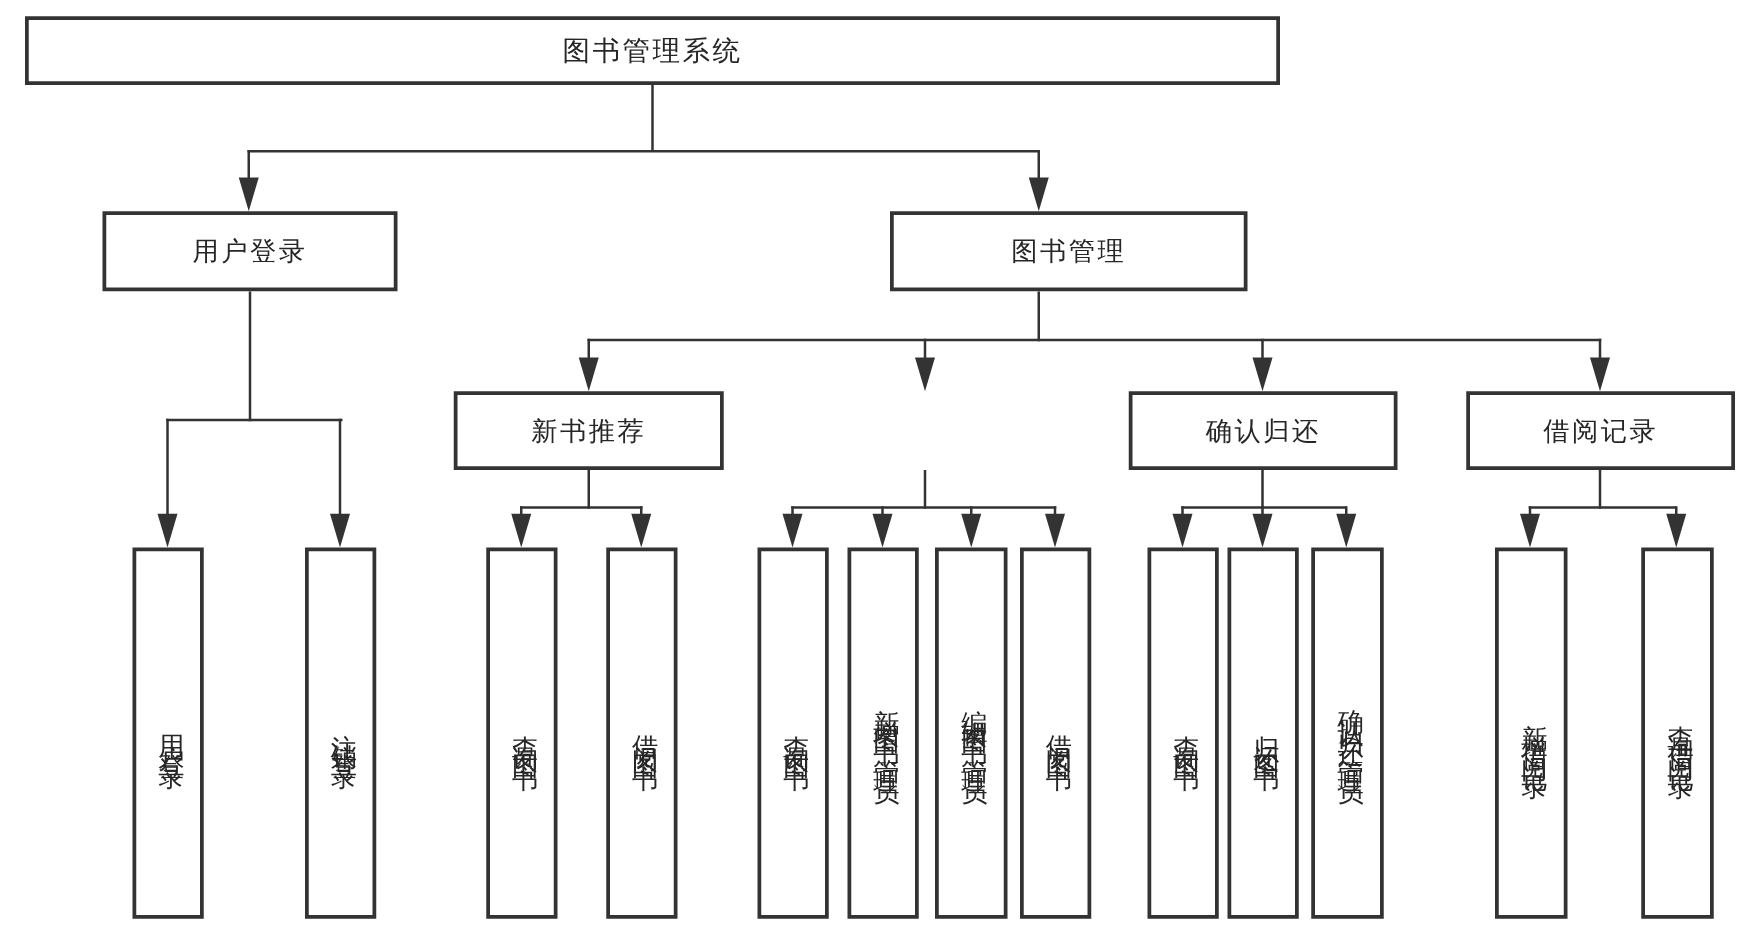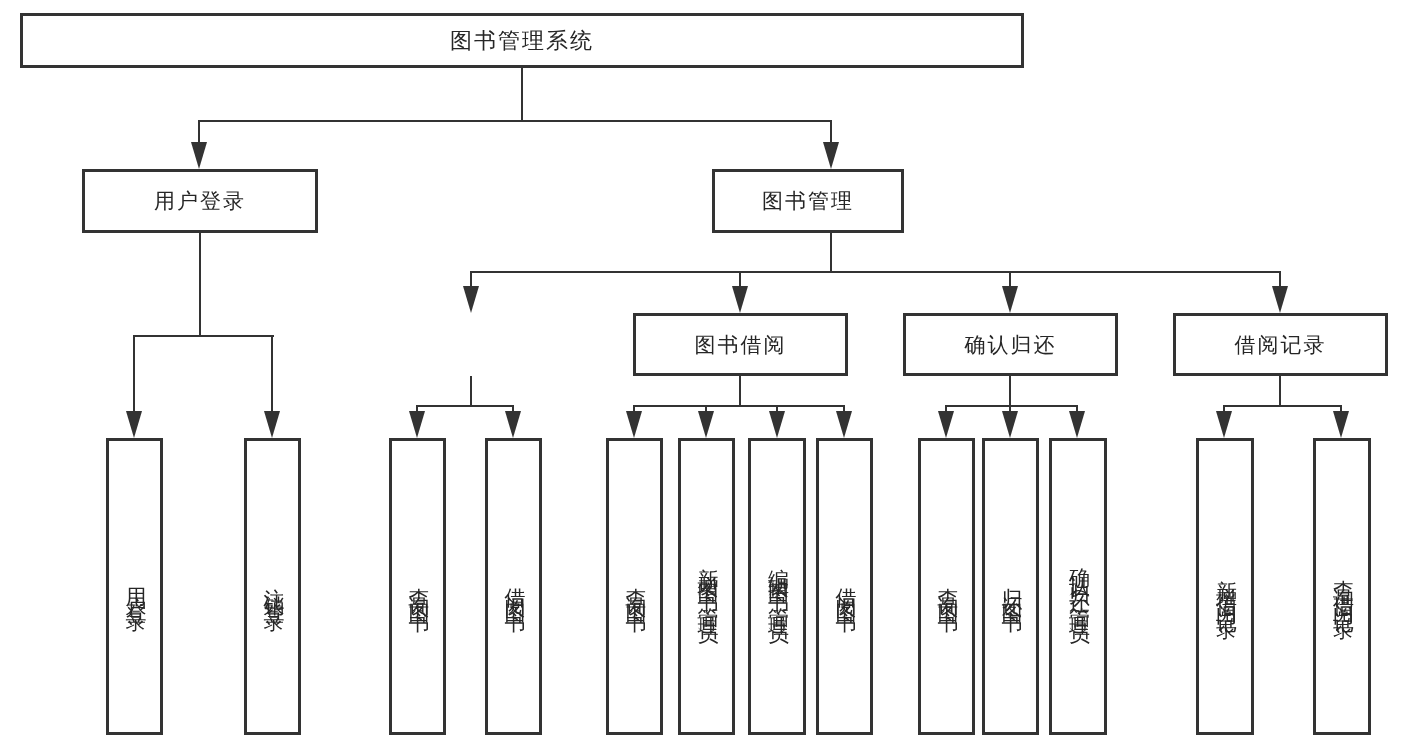--- a/index.html
+++ b/index.html
@@ -133,26 +133,26 @@
   <div class="arw" style="left:1216px; top:411px;"></div>
   <div class="arw" style="left:1333px; top:411px;"></div>
 
   <div class="box title-box" style="left:20px; top:13px; width:1004px; height:55px;">
     <span>图书管理系统</span>
   </div>
 
   <div class="box" style="left:82px; top:169px; width:236px; height:64px;">
     <span>用户登录</span>
   </div>
-  <div class="box" style="left:712px; top:169px; width:192px; height:64px;">
+  <div class="box" style="left:712px; top:169px; width:286px; height:64px;">
     <span>图书管理</span>
   </div>
 
-  <div class="box" style="left:633px; top:313px; width:215px; height:63px;">
-    <span>图书借阅</span>
+  <div class="box" style="left:363px; top:313px; width:216px; height:63px;">
+    <span>新书推荐</span>
   </div>
   <div class="box" style="left:903px; top:313px; width:215px; height:63px;">
     <span>确认归还</span>
   </div>
   <div class="box" style="left:1173px; top:313px; width:215px; height:63px;">
     <span>借阅记录</span>
   </div>
 
   <div class="leaf" style="left:106px;">
     <span>用户登录</span>

